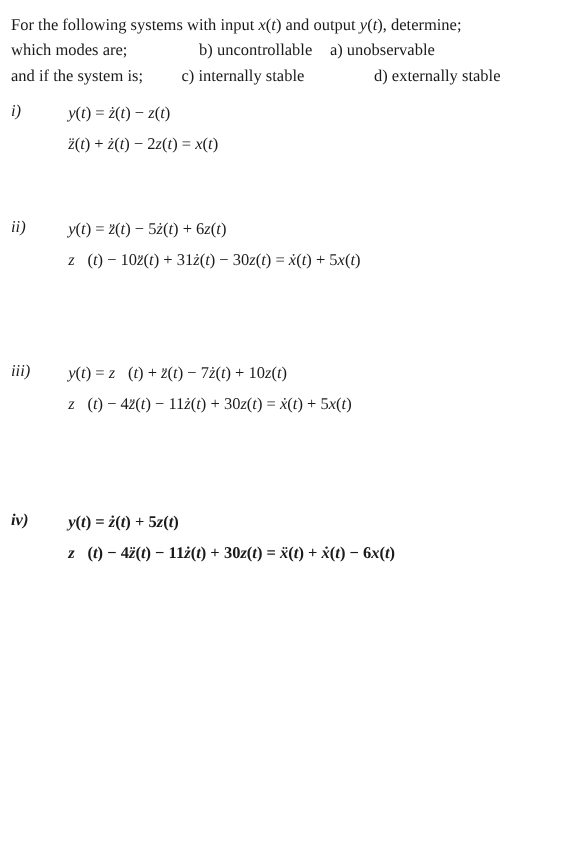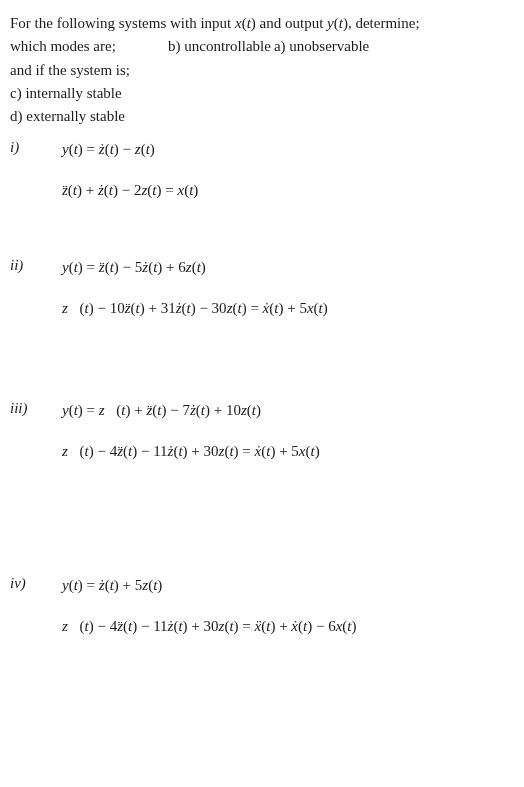--- a/index.html
+++ b/index.html
@@ -36,43 +36,43 @@
     .problem-number {
       min-width: 52px;
       font-style: italic;
       font-size: 15px;
       padding-top: 1px;
     }
 
     .equations {
       display: flex;
       flex-direction: column;
-      gap: 18px;
+      gap: 6px;
     }
 
     .eq {
       font-size: 15px;
       line-height: 1.5;
     }
 
     
   </style>
 </head>
 <body>
 
 <div class="header">
   <div>
     For the following systems with input <i>x</i>(<i>t</i>) and output <i>y</i>(<i>t</i>), determine;
   </div>
-  <div style="display:flex; gap:3px;">
+  <div style="display:flex; gap:16px;">
     <span style="min-width:155px;">which modes are;</span>
     <span>b) uncontrollable</span>
     <span style="min-width:175px;">a) unobservable</span>
   </div>
-  <div style="display:flex; gap:0;flex-direction:column;">
+  <div style="display:flex; gap:0;">
     <span style="min-width:155px;">and if the system is;</span>
     <span style="min-width:175px;">c) internally stable</span>
     <span>d) externally stable</span>
   </div>
 </div>
 
 <div class="problem-item" style="margin-top:10px;">
   <div class="problem-row">
     <span class="problem-number">i)</span>
     <div class="equations">
@@ -107,21 +107,21 @@
       <div class="eq">
         <i>y</i>(<i>t</i>) = <i style="position:relative;">z<span style="position:relative; top:-1px;">⃛</span></i>(<i>t</i>) + <i>z̈</i>(<i>t</i>) − 7<i>ż</i>(<i>t</i>) + 10<i>z</i>(<i>t</i>)
       </div>
       <div class="eq">
         <i style="position:relative;">z<span style="position:relative; top:-1px;">⃛</span></i>(<i>t</i>) − 4<i>z̈</i>(<i>t</i>) − 11<i>ż</i>(<i>t</i>) + 30<i>z</i>(<i>t</i>) = <i>ẋ</i>(<i>t</i>) + 5<i>x</i>(<i>t</i>)
       </div>
     </div>
   </div>
 </div>
 
-<div class="problem-item" style="margin-top:112px;">
+<div class="problem-item" style="margin-top:84px;font-weight:bold;">
   <div class="problem-row">
     <span class="problem-number">iv)</span>
     <div class="equations">
       <div class="eq">
         <i>y</i>(<i>t</i>) = <i>ż</i>(<i>t</i>) + 5<i>z</i>(<i>t</i>)
       </div>
       <div class="eq">
         <i style="position:relative;">z<span style="position:relative; top:-1px;">⃛</span></i>(<i>t</i>) − 4<i>z̈</i>(<i>t</i>) − 11<i>ż</i>(<i>t</i>) + 30<i>z</i>(<i>t</i>) = <i>ẍ</i>(<i>t</i>) + <i>ẋ</i>(<i>t</i>) − 6<i>x</i>(<i>t</i>)
       </div>
     </div>

